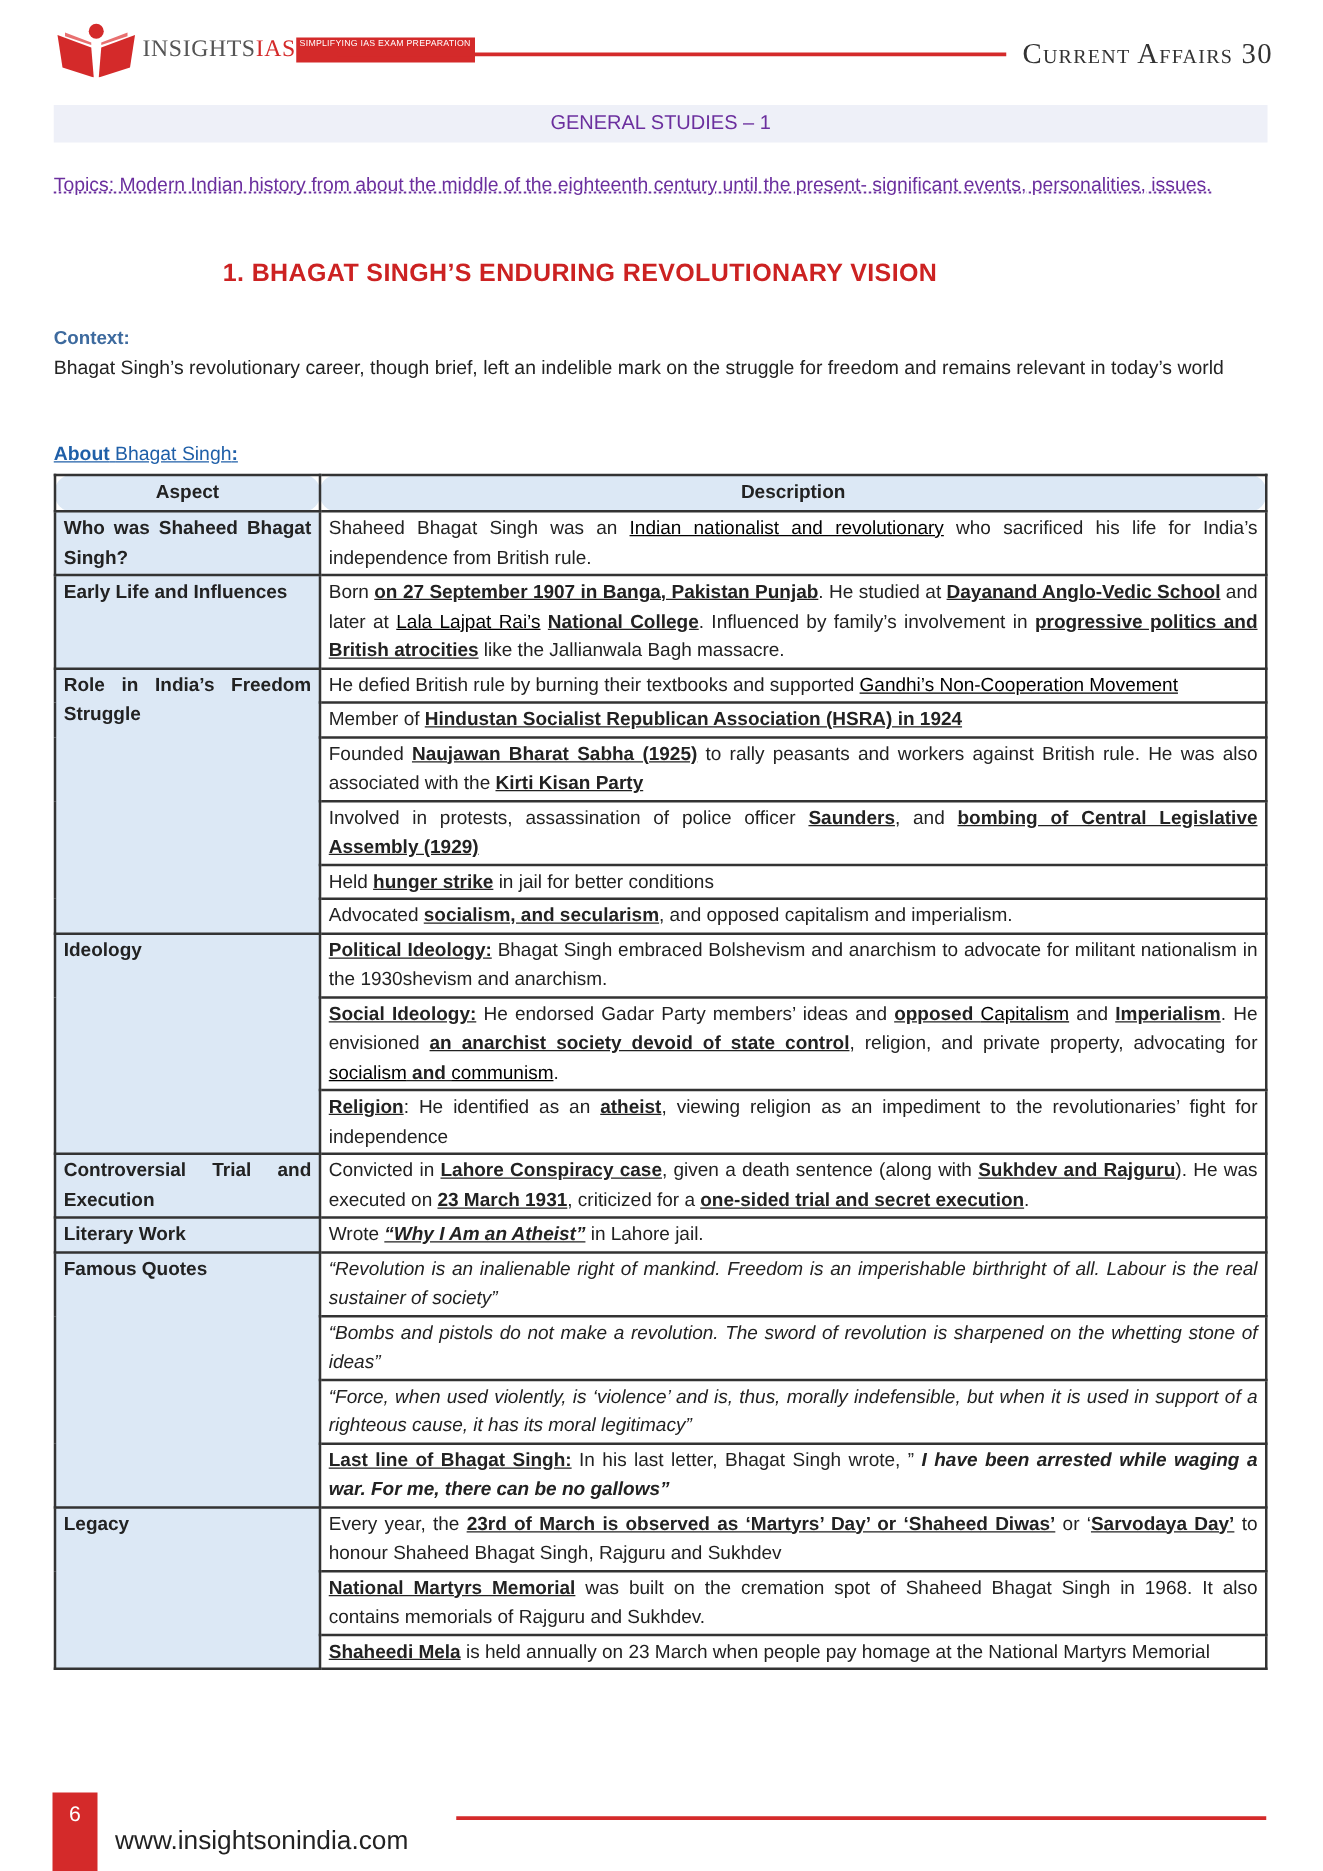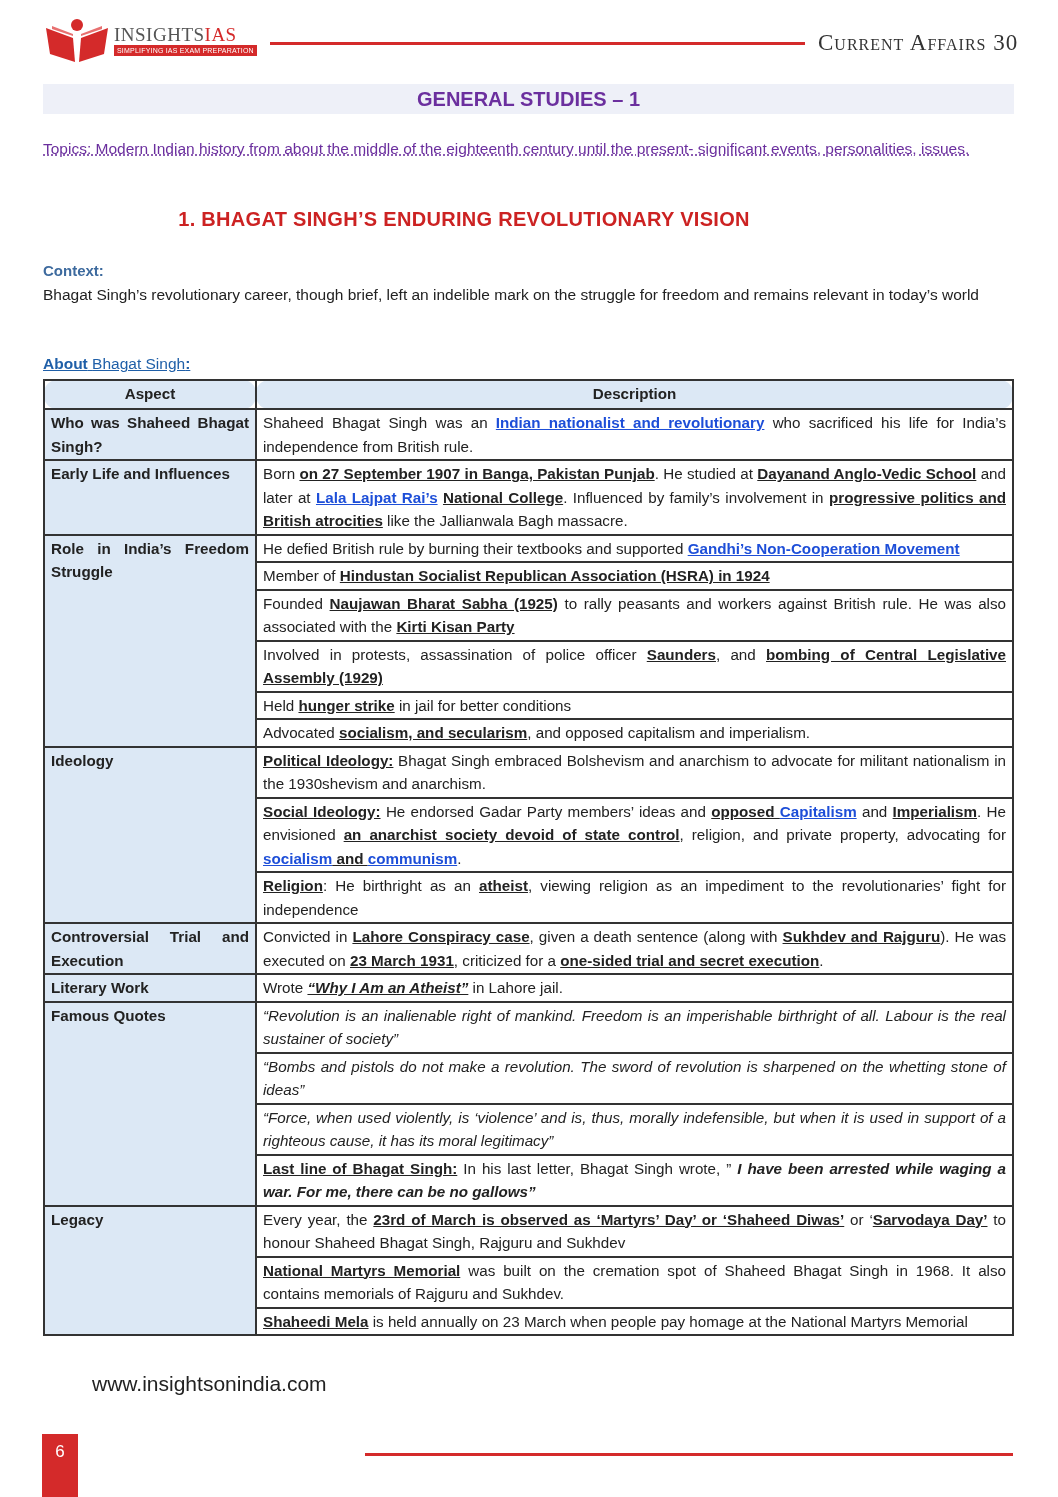--- a/index.html
+++ b/index.html
@@ -2,54 +2,54 @@
 <html><head>
 <meta charset="utf-8">
 <style>
   * { box-sizing: border-box; margin: 0; padding: 0; }
   html, body { width: 1058px; height: 1497px; background: #ffffff; }
   body { position: relative; font-family: "Liberation Sans", sans-serif; color: #222; overflow: hidden; }
 
   
   .logo { position: absolute; left: 44px; top: 18px; width: 210px; height: 44px; display: flex; align-items: center; }
   .logo-mark { width: 66px; height: 44px; position: relative; }
-  .logo-text { margin-left: 4px; display: flex; flex-direction: column; }
+  .logo-text { margin-left: 4px; display: flex; flex-direction: row; }
   .logo-name { font-family: "Liberation Serif", serif; font-size: 19px; color: #555; letter-spacing: 0.5px; line-height: 20px; }
   .logo-name .ias { color: #d42a2a; }
   .logo-tag { background: #d42a2a; color: #fff; font-size: 7px; padding: 1px 3px; letter-spacing: 0.2px; line-height: 9px; white-space: nowrap; }
   .header-rule { position: absolute; left: 270px; top: 42px; width: 535px; height: 3px; background: #d42a2a; }
   .header-title { position: absolute; left: 818px; top: 30px; font-family: "Liberation Serif", serif; font-size: 23px; color: #333; font-variant: small-caps; letter-spacing: 1px; }
 
   
   .gs-banner { position: absolute; left: 43px; top: 84px; width: 971px; height: 30px; background: #eef0f8; text-align: center; }
-  .gs-banner span { font-size: 20px; font-weight: bold; color: #6b2f9e; line-height: 30px; text-align: center; }
+  .gs-banner span { font-size: 16px; font-weight: normal; color: #6b2f9e; line-height: 30px; text-align: center; }
 
   .topics { position: absolute; left: 43px; top: 137px; width: 971px; font-size: 15.5px; line-height: 24px; color: #6b2f9e; text-decoration: underline; text-decoration-style: dotted; text-align: justify; }
 
   .article-title { position: absolute; left: 0; top: 208px; width: 928px; text-align: center; font-size: 20px; font-weight: bold; color: #cc2222; letter-spacing: 0.3px; }
 
   .context-label { position: absolute; left: 43px; top: 262px; font-size: 15px; font-weight: bold; color: #3d6a9e; }
   .context-text { position: absolute; left: 43px; top: 283px; width: 975px; font-size: 15.5px; line-height: 24px; color: #222; }
 
   .about { position: absolute; left: 43px; top: 355px; font-size: 15.5px; color: #1f5fa8; text-decoration: underline; }
   .about b { font-weight: bold; }
 
   
   table.main { position: absolute; left: 43px; top: 379px; width: 971px; border-collapse: collapse; font-size: 15.2px; line-height: 23.5px; }
   table.main td, table.main th { border: 2px solid #333; vertical-align: top; padding: 1px 6px; }
   table.main th { background: #dce8f5; font-weight: bold; text-align: center; height: 29px; border-radius: 13px; }
   table.main td.aspect { width: 212px; background: #dce8f5; font-weight: bold; text-align: justify; }
   table.main td.desc { text-align: justify; }
   .u { text-decoration: underline; font-weight: bold; }
-  .link { color: #1d4ed8; text-decoration: underline; font-weight: bold; }
+  .link { color: #000000; text-decoration: underline; font-weight: normal; }
   .i { font-style: italic; }
 
   
   .footer-page { position: absolute; left: 42px; top: 1434px; width: 36px; height: 64px; background: #d42a2a; color: #fff; font-size: 17px; text-align: center; padding-top: 8px; }
-  .footer-url { position: absolute; left: 92px; top: 1372px; font-size: 21px; color: #222; }
+  .footer-url { position: absolute; left: 92px; top: 1461px; font-size: 21px; color: #222; }
   .footer-rule { position: absolute; left: 365px; top: 1453px; width: 648px; height: 3px; background: #d42a2a; }
 </style>
 </head>
 <body>
 
 <div class="logo">
   <div class="logo-mark">
     <svg width="66" height="44" viewBox="0 0 66 44">
       <circle cx="33" cy="7" r="6" fill="#d42a2a"></circle>
       <path d="M2 10 L29 20 L31 44 L6 36 Z" fill="#d42a2a"></path>
@@ -118,21 +118,21 @@
         <td class="desc"><span>Advocated </span><span class="u">socialism, and secularism</span><span>, and opposed capitalism and imperialism.</span></td>
       </tr>
       <tr>
         <td class="aspect" rowspan="3">Ideology</td>
         <td class="desc"><span class="u">Political Ideology:</span><span> Bhagat Singh embraced Bolshevism and anarchism to advocate for militant nationalism in the 1930shevism and anarchism.</span></td>
       </tr>
       <tr>
         <td class="desc"><span class="u">Social Ideology:</span><span> He endorsed Gadar Party members’ ideas and </span><span class="u">opposed </span><span class="link">Capitalism</span><span> and </span><span class="u">Imperialism</span><span>. He envisioned </span><span class="u">an anarchist society devoid of state control</span><span>, religion, and private property, advocating for </span><span class="link">socialism</span><span class="u"> and </span><span class="link">communism</span><span>.</span></td>
       </tr>
       <tr>
-        <td class="desc"><span class="u">Religion</span><span>: He birthright as an </span><span class="u">atheist</span><span>, viewing religion as an impediment to the revolutionaries’ fight for independence</span></td>
+        <td class="desc"><span class="u">Religion</span><span>: He identified as an </span><span class="u">atheist</span><span>, viewing religion as an impediment to the revolutionaries’ fight for independence</span></td>
       </tr>
       <tr>
         <td class="aspect" rowspan="1">Controversial Trial and Execution</td>
         <td class="desc"><span>Convicted in </span><span class="u">Lahore Conspiracy case</span><span>, given a death sentence (along with </span><span class="u">Sukhdev and Rajguru</span><span>). He was executed on </span><span class="u">23 March 1931</span><span>, criticized for a </span><span class="u">one-sided trial and secret execution</span><span>.</span></td>
       </tr>
       <tr>
         <td class="aspect" rowspan="1">Literary Work</td>
         <td class="desc"><span>Wrote </span><span class="u i">“Why I Am an Atheist”</span><span> in Lahore jail.</span></td>
       </tr>
       <tr>

